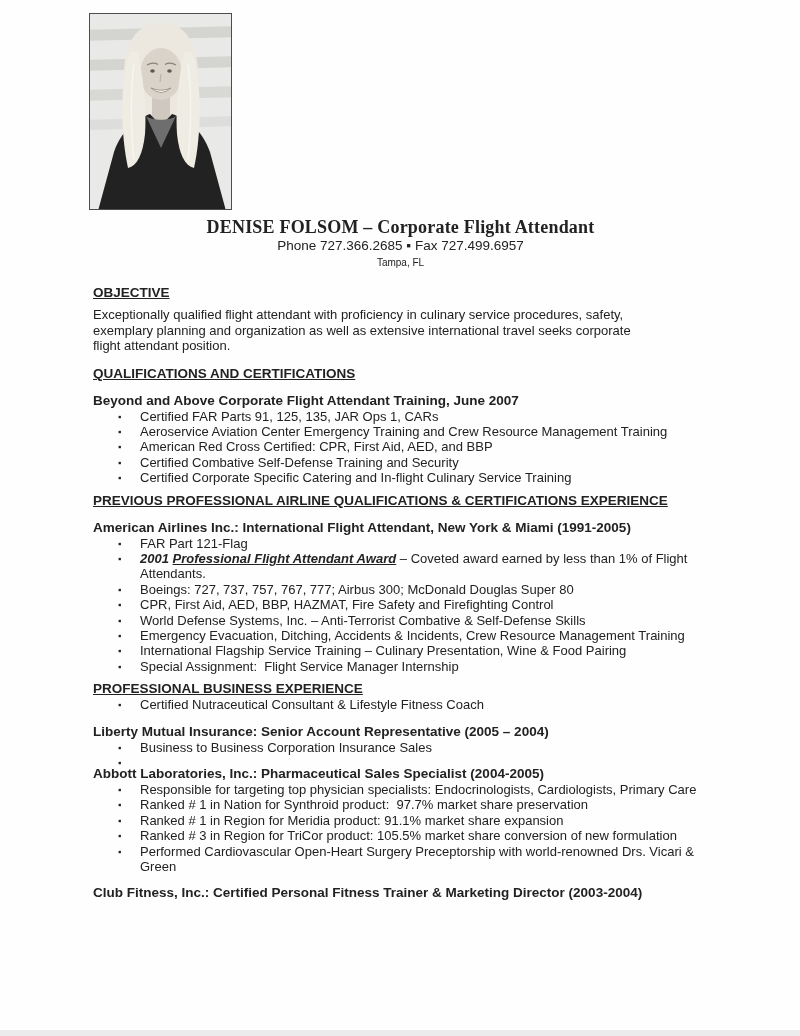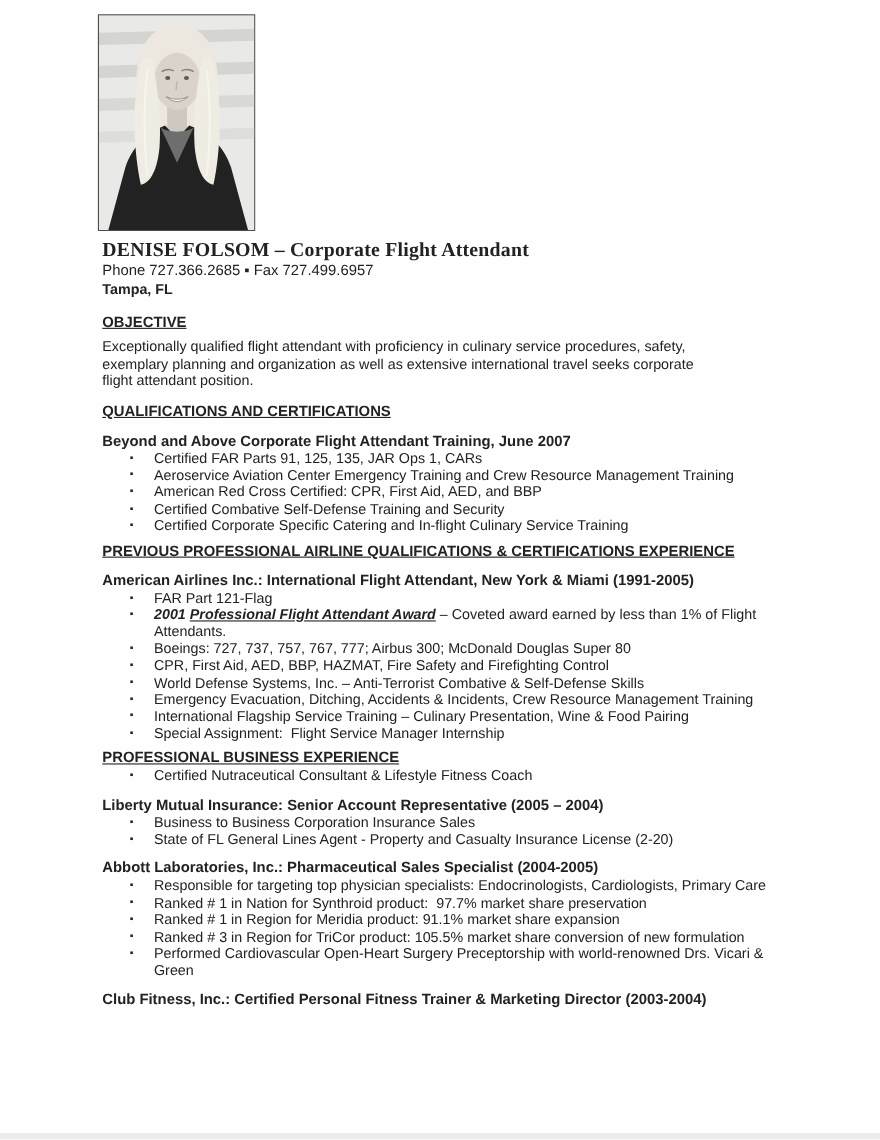--- a/index.html
+++ b/index.html
@@ -29,21 +29,21 @@
     background:#e9e9e7;
     overflow:hidden;
   }
   .photo-frame svg{display:block;}
   
   .doc{
     position:absolute;
     left:93px; top:218px;
     width:615px;
   }
-  .header{}
+  .header{text-align:center;}
   .name{
     font-family:"Liberation Serif", serif;
     font-weight:bold;
     font-size:18px;
     line-height:19px;
     letter-spacing:.2px;
   }
   .phone{
     font-weight:normal;
     font-size:13.5px;
@@ -52,22 +52,22 @@
   .email-row{line-height:15px;}
   .email{
     font-family:"Liberation Serif", serif;
     font-weight:bold;
     font-size:13.5px;
     color:var(--link-blue);
     text-decoration:underline;
     cursor:pointer;
   }
   .loc{
-    font-weight:bold;
-    font-size:13px;
+    font-weight:normal;
+    font-size:10px;
     line-height:17px;
   }
   h2.sec{
     margin:7px 0 0 0;
     font-size:13.5px;
     font-weight:bold;
     line-height:16px;
     text-decoration:underline;
   }
   h2.sec.after-header{margin-top:14px;}
@@ -194,21 +194,21 @@
               <div class="bullet-item"><span class="marker">▪</span><span class="btext">Certified Nutraceutical Consultant &amp; Lifestyle Fitness Coach</span></div>
             </div>
         </div>
 
         <div class="job">
           <h3 class="sub">Liberty Mutual Insurance: Senior Account Representative (2005 – 2004)</h3>
           <div class="bullets">
 
               <div class="bullet-item"><span class="marker">▪</span><span class="btext">Business to Business Corporation Insurance Sales</span></div>
 
-              <div class="bullet-item"><span class="marker">▪</span><span class="btext">State of FL General Lines Agent - Property and Casualty Insurance License (2-20)</span></div>
+              <div class="bullet-item"><span class="marker">▪</span></div>
             </div>
         </div>
 
         <div class="job">
           <h3 class="sub">Abbott Laboratories, Inc.: Pharmaceutical Sales Specialist (2004-2005)</h3>
           <div class="bullets">
 
               <div class="bullet-item"><span class="marker">▪</span><span class="btext">Responsible for targeting top physician specialists: Endocrinologists, Cardiologists, Primary Care</span></div>
 
               <div class="bullet-item"><span class="marker">▪</span><span class="btext">Ranked # 1 in Nation for Synthroid product:  97.7% market share preservation</span></div>

